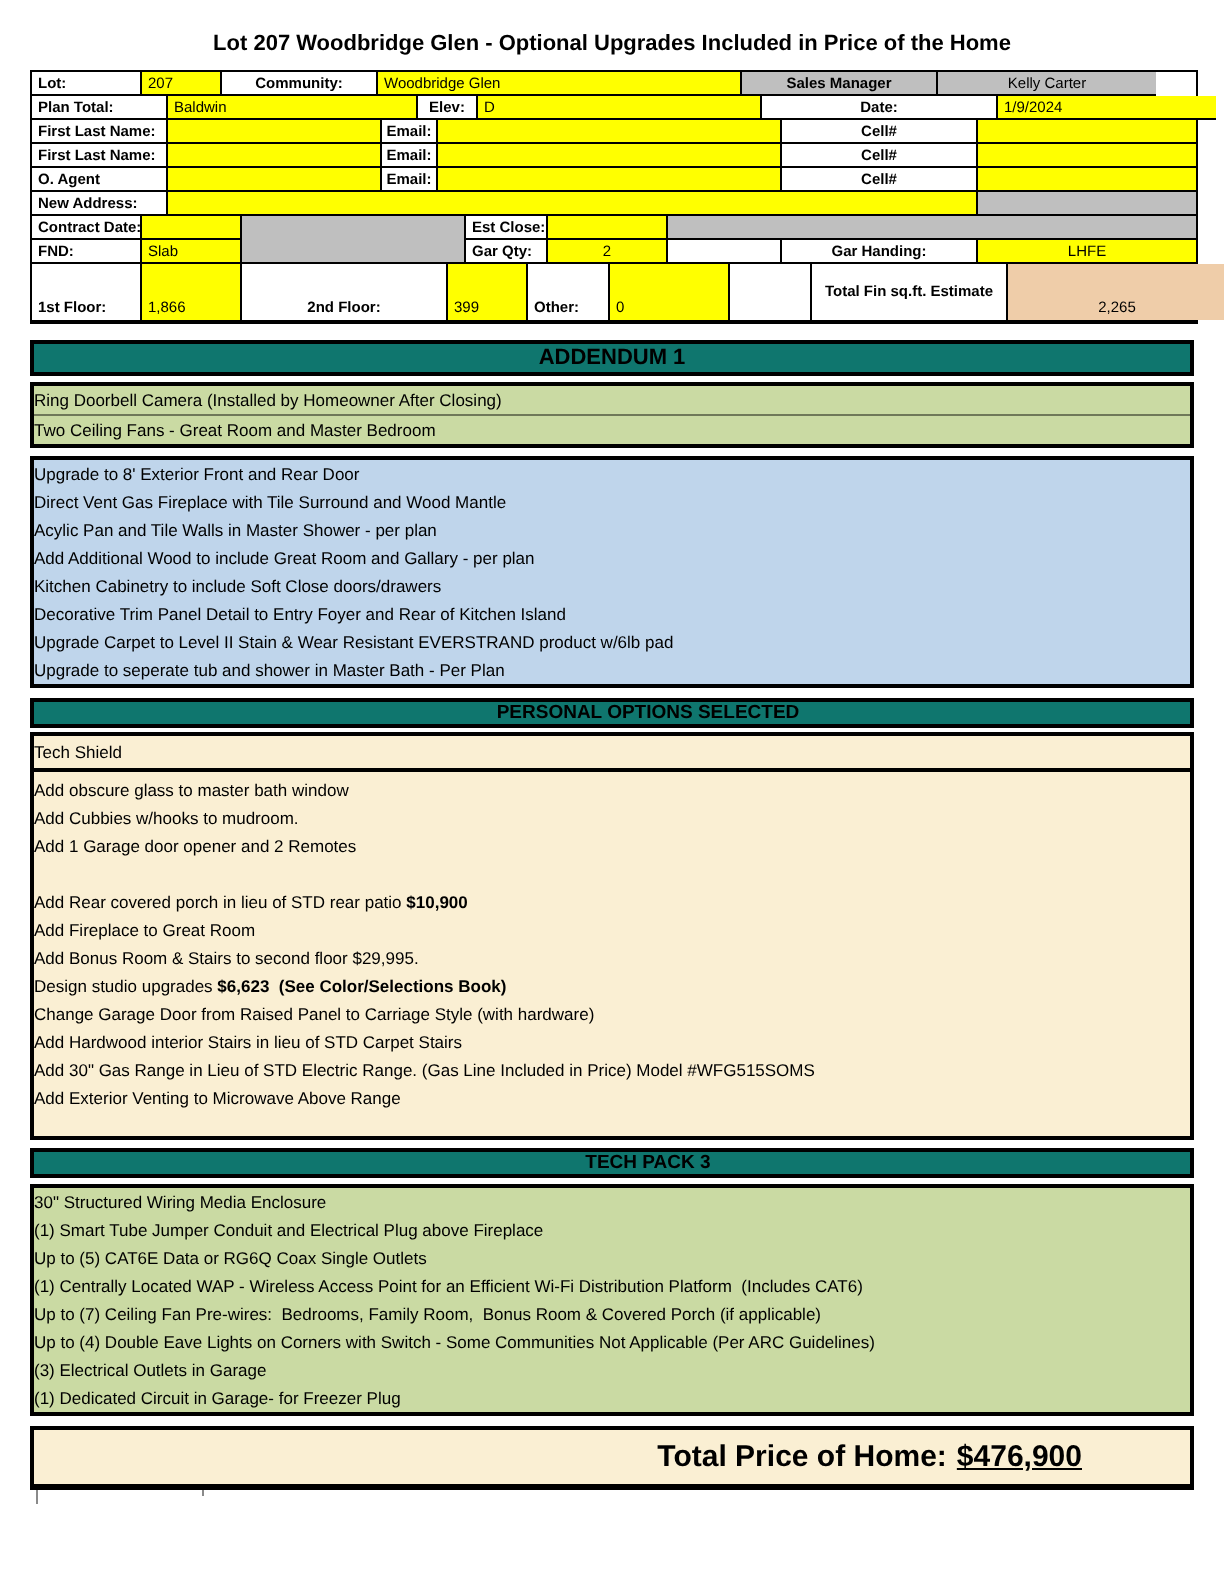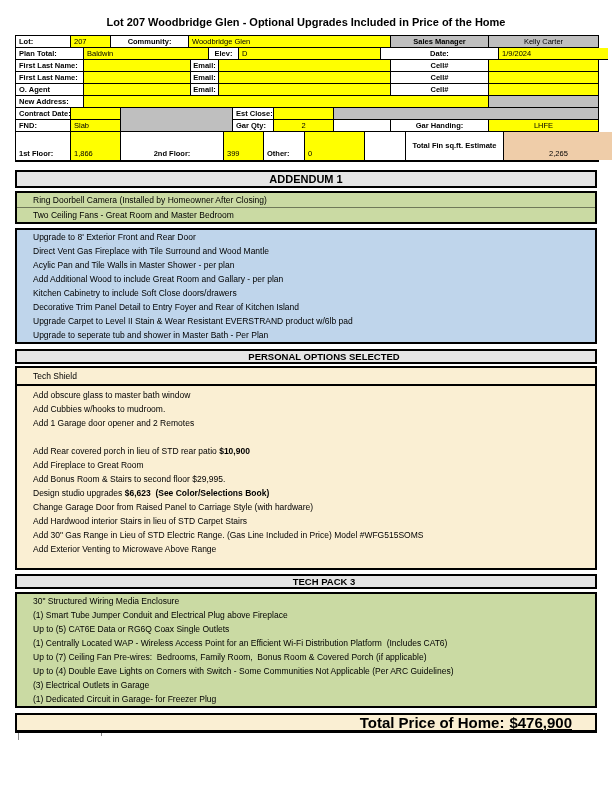--- a/index.html
+++ b/index.html
@@ -45,40 +45,40 @@
     white-space:normal;text-align:left;justify-content:center;
     line-height:1.35;font-weight:700;
   }
   
   .box{
     width:582px;box-sizing:border-box;
     border:2px solid #000;background:#fff;
   }
   .header-box{
     display:flex;align-items:center;justify-content:center;
-    font-weight:700;background:#e5e5e5;
+    font-weight:700;background:#0f766e;
   }
   .h1{height:18px;font-size:11px;}
   .h2{height:15px;font-size:9.5px;padding-left:36px;}
   .green{background:#CADAA3;}
   .blue{background:#BFD5EB;}
   .cream{background:#FAEFD3;}
   .srow{
     height:14px;display:flex;align-items:center;
-    padding:0 16px;font-size:8.5px;line-height:1;
+    padding:0 0;font-size:8.5px;line-height:1;
   }
   .srow span{white-space:pre;}
   .srow .b{font-weight:700;}
   .srow.sep{border-bottom:1px solid rgba(0,0,0,0.45);}
   .list-pad{padding-top:2px;padding-bottom:12px;}
   .tech-shield{height:16px;}
   .items-box{margin-top:-2px;}
   .total-box{
-    height:20px;display:flex;align-items:center;justify-content:flex-end;
-    padding-right:23px;font-size:15px;font-weight:700;
+    height:32px;display:flex;align-items:center;justify-content:flex-end;
+    padding-right:54px;font-size:15px;font-weight:700;
     border-bottom:3px solid #000;
   }
   .total-box .u{text-decoration:underline;margin-left:5px;}
   .ticks{position:relative;height:12px;width:582px;}
   .tick{position:absolute;top:0;width:1px;background:#8a8a8a;}
   .tick.a{left:3px;height:7px;}
   .tick.b{left:86px;height:3px;}
   
   .m-addhdr{margin-top:8px;}
   .m-green1{margin-top:3px;}
@@ -95,21 +95,21 @@
 <div class="page">
 
   <div class="title">Lot 207 Woodbridge Glen - Optional Upgrades Included in Price of the Home</div>
 
   <div class="info-table">
 
     <div class="trow">
       <div class="c lbl" style="width:55px">Lot:</div>
       <div class="c y" style="width:40px">207</div>
       <div class="c lbl ctr" style="width:78px">Community:</div>
-      <div class="c y" style="width:202px">Woodbridge Glen</div>
+      <div class="c y" style="width:182px">Woodbridge Glen</div>
       <div class="c g lbl ctr" style="width:98px">Sales Manager</div>
       <div class="c g ctr" style="width:109px">Kelly Carter</div>
     </div>
 
     <div class="trow">
       <div class="c lbl" style="width:68px">Plan Total:</div>
       <div class="c y" style="width:125px">Baldwin</div>
       <div class="c lbl ctr" style="width:30px">Elev:</div>
       <div class="c y" style="width:142px">D</div>
       <div class="c lbl ctr" style="width:118px">Date:</div>

